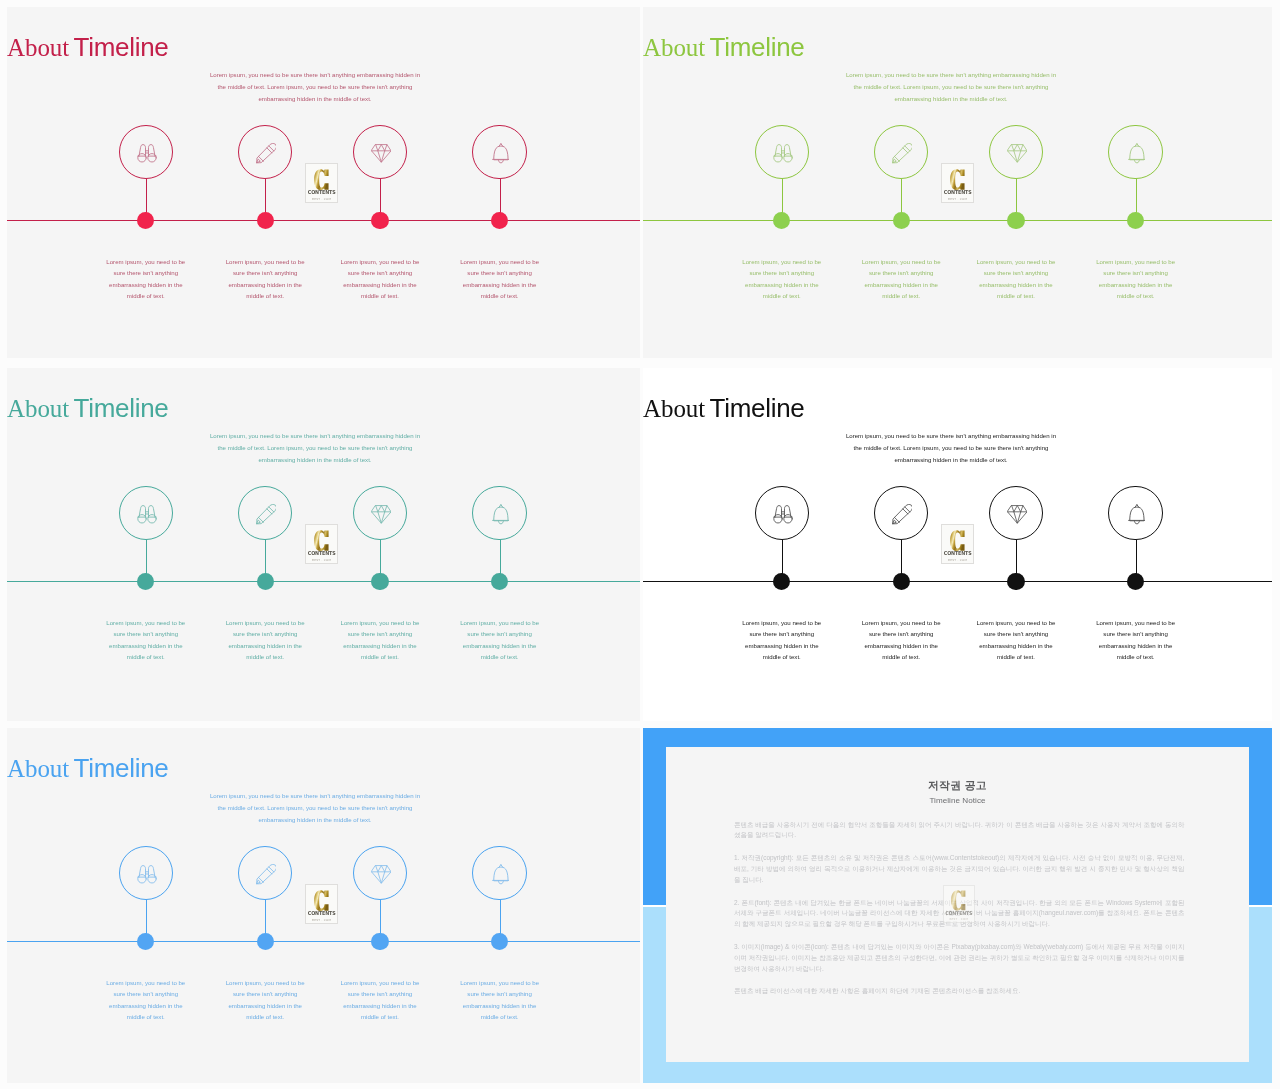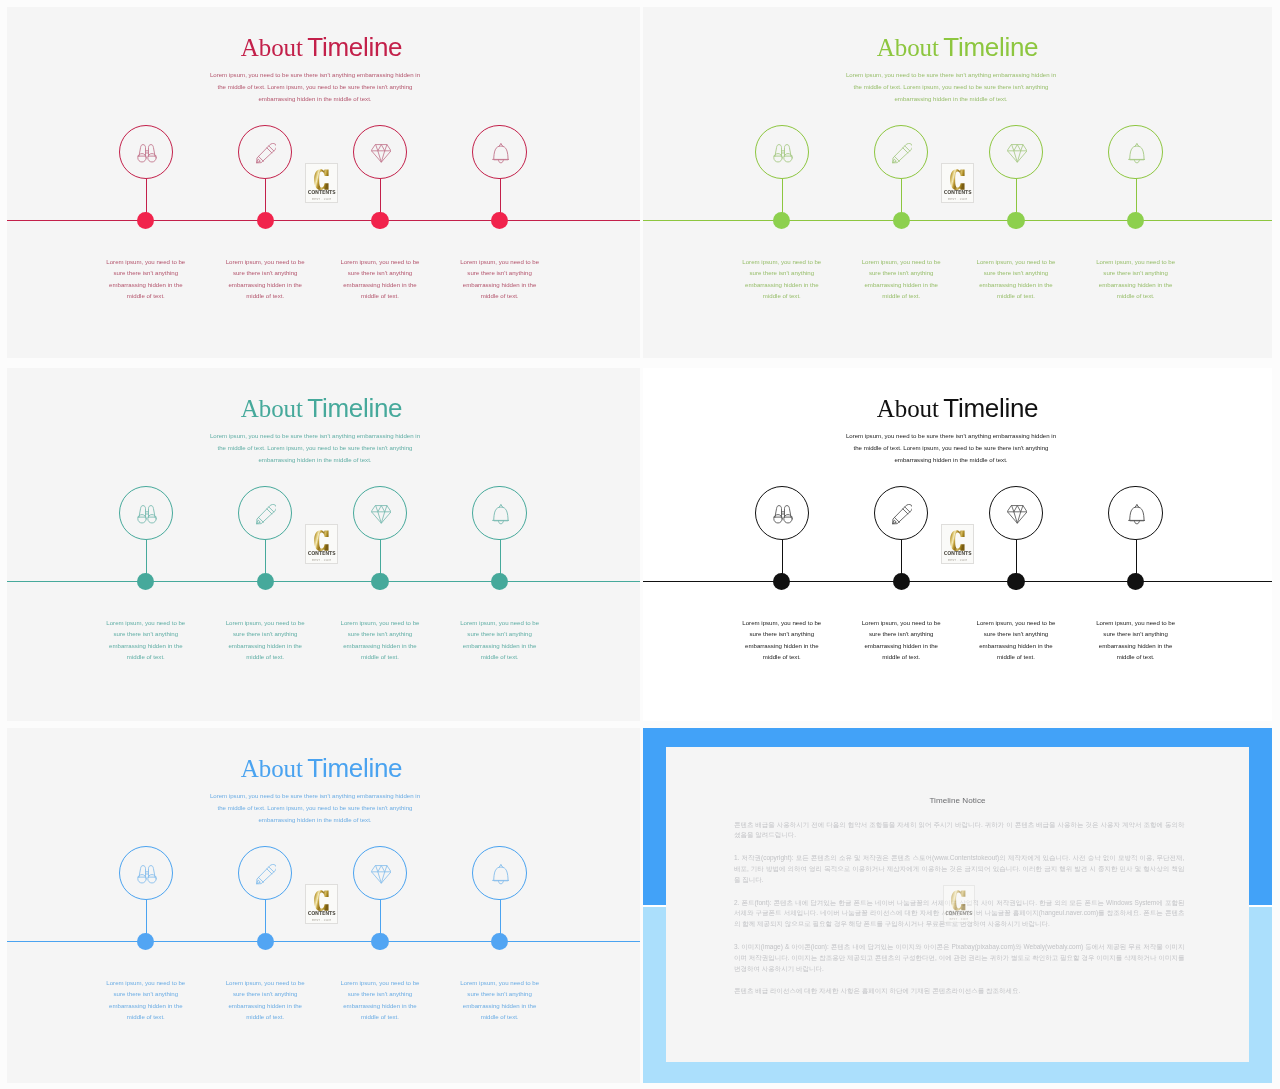--- a/index.html
+++ b/index.html
@@ -3,21 +3,21 @@
 <meta charset="utf-8">
 <title>About Timeline</title>
 <style>
   html,body{margin:0;padding:0;}
   *{-webkit-font-smoothing:antialiased;}
   body{width:1280px;height:1089px;background:#fcfcfc;font-family:"Liberation Sans",sans-serif;overflow:hidden;}
   .sheet{position:relative;width:1280px;height:1089px;background:#fcfcfc;}
   .slide{position:absolute;overflow:hidden;background:#f5f5f5;}
 
   
-  .ttl{position:absolute;left:0;width:629px;top:27px;text-align:center;white-space:nowrap;line-height:1;}
+  .ttl{position:absolute;left:0;width:629px;top:27px;text-align:left;white-space:nowrap;line-height:1;}
   .ttl .a{font-family:"Liberation Serif",serif;font-size:25px;letter-spacing:-0.08px;}
   .ttl .t{font-family:"Liberation Sans",sans-serif;font-size:26px;letter-spacing:-0.3px;}
   .sub{position:absolute;top:62px;width:214px;left:201px;text-align:center;
        font-size:6.1px;line-height:11.8px;}
   .axis{position:absolute;height:1.2px;left:0;right:0;}
   .circ{position:absolute;border-radius:50%;box-sizing:border-box;border-width:1.2px;border-style:solid;}
   .stem{position:absolute;width:1px;}
   .dot{position:absolute;border-radius:50%;}
   .cap{position:absolute;text-align:center;font-size:6.1px;line-height:11.6px;}
   .ico{position:absolute;}
@@ -416,20 +416,21 @@
             <path fill="url(#gldC4)" d="M99 3 L99 48 L72 48 C69 27 62 17 52 17 C40 17 35 33 35 72 C35 112 40 128 52 128 C62 128 69 118 72 98 L99 98 L99 143 L72 143 L68 133 C62 141 55 145 45 145 C17 145 1 117 1 72 C1 28 17 1 45 1 C55 1 62 5 68 13 L72 3 Z"></path>
           </svg></div>
         <div class="n" style="font-size: 4.819px; letter-spacing: -0.15px; margin-top: 0.395px; transform: scaleY(1.12);">CONTENTS</div>
         <div class="n2" style="font-size: 2.844px; letter-spacing: 0.25px; margin-top: 1.3825px;">BEST . COM</div>
       </div>
     </div>
     <div class="slide" style="left: 643px; top: 728px; width: 629px; height: 355px; background: rgb(255, 255, 255);">
       <div class="cw-top" style="height: 176.5px; background: rgb(66, 162, 248);"></div>
       <div class="cw-bot" style="height: 176.5px; background: rgb(171, 223, 252);"></div>
       <div class="cw-card" style="left: 23.3px; top: 19px; width: 582.4px; height: 315.1px; background: rgb(245, 245, 245);">
+        <div class="cw-h1" style="top: 32.1px;">저작권 공고</div>
         <div class="cw-h2" style="top: 48.6px;">Timeline Notice</div>
         <div class="cw-body" style="left: 67.6px; top: 72.6px; width: 450.5px;">
           <p>콘텐츠 배급을 사용하시기 전에 다음의 협약서 조항들을 자세히 읽어 주시기 바랍니다. 귀하가 이 콘텐츠 배급을 사용하는 것은 사용자 계약서 조항에 동의하셨음을 알려드립니다.</p>
           <p>1. 저작권(copyright): 모든 콘텐츠의 소유 및 저작권은 콘텐츠 스토어(www.Contentstokeout)의 제작자에게 있습니다. 사전 승낙 없이 모방적 이용, 무단전재, 배포, 기타 방법에 의하여 영리 목적으로 이용하거나 제삼자에게 이용하는 것은 금지되어 있습니다. 이러한 금지 행위 발견 시 중지한 민사 및 형사상의 책임을 집니다.</p>
           <p>2. 폰트(font): 콘텐츠 내에 담겨있는 한글 폰트는 네이버 나눔글꼴의 서체이며 상업적 사이 저작권입니다. 한글 외의 모든 폰트는 Windows System에 포함된 서체와 구글폰트 서체입니다. 네이버 나눔글꼴 라이선스에 대한 자세한 사항은 네이버 나눔글꼴 홈페이지(hangeul.naver.com)를 참조하세요. 폰트는 콘텐츠의 함께 제공되지 않으므로 필요할 경우 해당 폰트를 구입하시거나 무료폰트로 변경하여 사용하시기 바랍니다.</p>
           <p>3. 이미지(image) &amp; 아이콘(icon): 콘텐츠 내에 담겨있는 이미지와 아이콘은 Pixabay(pixabay.com)와 Webaly(webaly.com) 등에서 제공된 무료 저작물 이미지이며 저작권입니다. 이미지는 참조용만 제공되고 콘텐츠의 구성한다면, 이에 관련 권리는 귀하가 별도로 확인하고 필요할 경우 이미지를 삭제하거나 이미지를 변경하여 사용하시기 바랍니다.</p>
           <p>콘텐츠 배급 라이선스에 대한 자세한 사항은 홈페이지 하단에 기재된 콘텐츠라이선스를 참조하세요.</p>
         </div>
         <div class="wm" style="left: 276.3px; top: 137.8px; width: 32.3px; height: 38.7px; opacity: 0.55; background: rgba(252, 252, 250, 0.74);">
           <div class="c" aria-label="C" style="width: 14.535px; height: 20.7045px; margin-top: 4.257px;"><svg viewBox="0 0 100 146" width="100%" height="100%" preserveAspectRatio="none">

